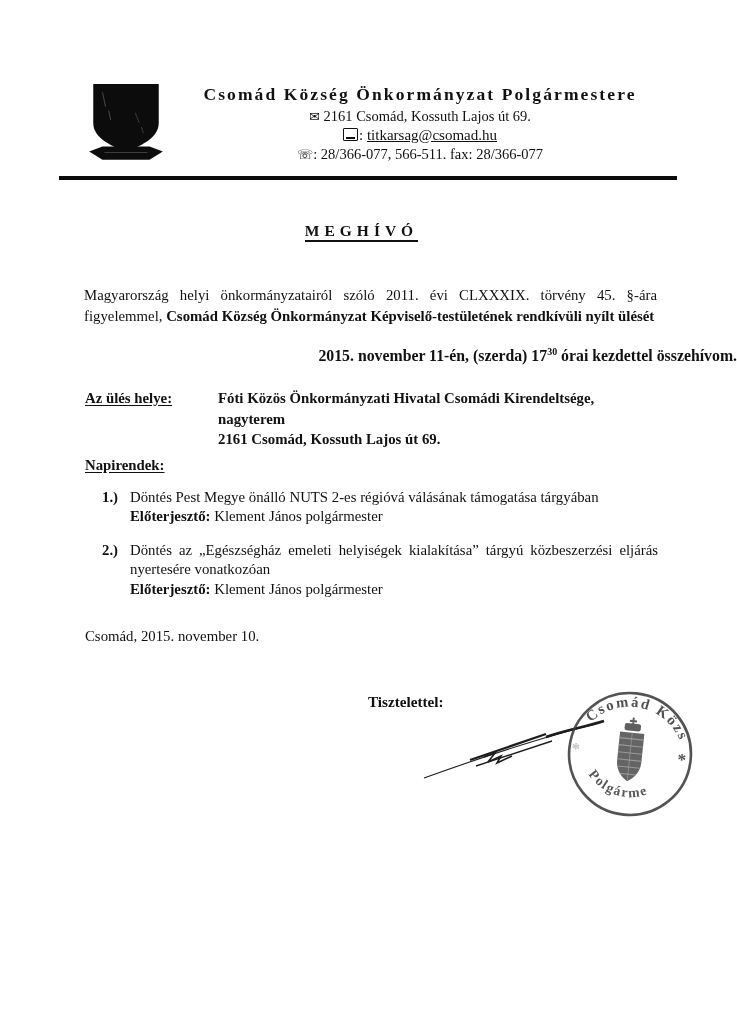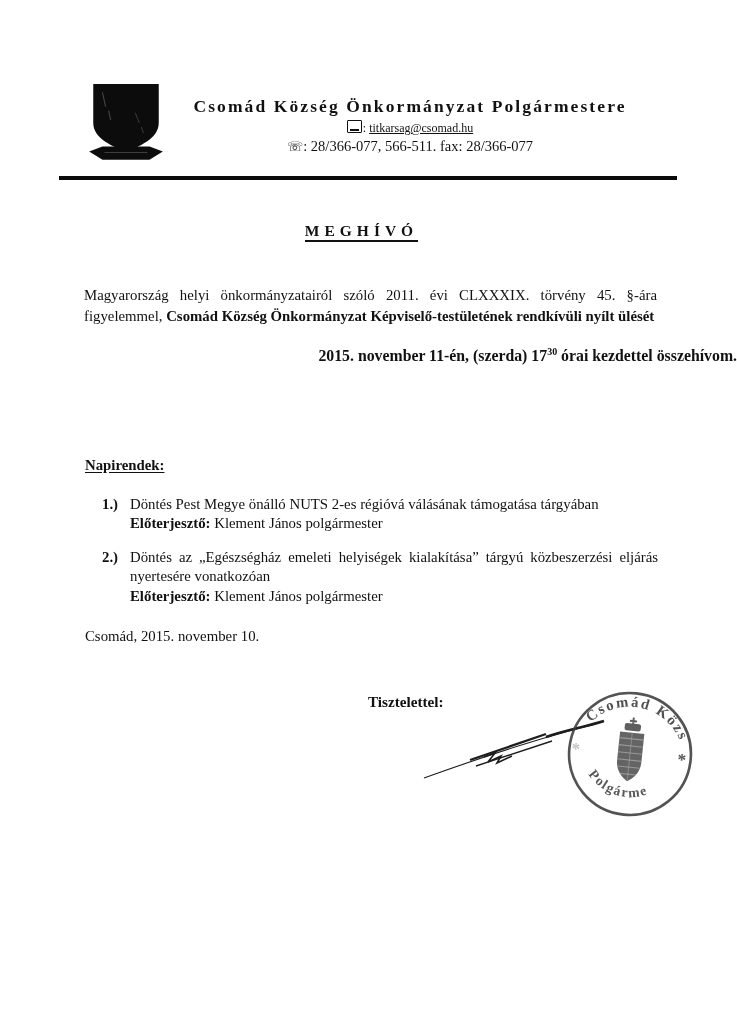--- a/index.html
+++ b/index.html
@@ -4,24 +4,24 @@
 <style>
   html,body{margin:0;padding:0;background:#ffffff;}
   .page{
     position:relative;width:737px;height:1034px;background:#fff;
     font-family:"Liberation Serif","DejaVu Serif",serif;color:#111;
     overflow:hidden;
   }
   
   .letterhead{position:absolute;top:82px;left:0;width:737px;height:95px;}
   .coa{position:absolute;left:88px;top:0;width:76px;height:88px;}
-  .head-text{position:absolute;left:150px;top:2px;width:520px;text-align:center;margin-top:12px;}
+  .head-text{position:absolute;left:160px;top:2px;width:520px;text-align:center;}
   .org-title{font-size:17.5px;font-weight:bold;letter-spacing:2.1px;white-space:nowrap;}
   .addr-line{font-size:14.5px;margin-top:3px;}
-  .email-line{font-size:12px;margin-top:2px;}
+  .email-line{font-size:15px;margin-top:2px;}
   .email-line a{color:#111;text-decoration:underline;cursor:pointer;}
   .phone-line{font-size:14.5px;margin-top:2px;}
   .glyph-ico{font-family:"DejaVu Sans",sans-serif;font-size:13px;}
   .monitor-ico{display:inline-block;width:13px;height:11px;border:1.4px solid #111;
     border-radius:1px;position:relative;top:1px;margin-right:1px;}
   .monitor-ico::after{content:"";position:absolute;left:2px;right:2px;bottom:1px;height:2px;background:#111;}
   .rule{position:absolute;top:176px;left:59px;width:618px;height:4px;background:#0b0b0b;}
   
   .doc-title{position:absolute;top:222px;left:0;width:723px;text-align:center;}
   .doc-title span{font-weight:bold;font-size:15.5px;letter-spacing:5px;
@@ -34,21 +34,21 @@
   .datetime{position:absolute;top:347px;left:0;width:737px;text-align:right;
     font-weight:bold;font-size:15.8px;}
   .datetime sup{font-size:10px;font-weight:bold;vertical-align:super;line-height:0;}
   
   .meeting{position:absolute;top:388px;left:85px;width:573px;display:flex;
     font-weight:bold;font-size:14.8px;line-height:20.5px;}
   .meeting-label{width:133px;flex:none;text-decoration:underline;text-underline-offset:2px;}
   .meeting-lines{flex:1;}
   
   .agenda{position:absolute;top:456px;left:85px;width:573px;font-size:14.8px;line-height:19.5px;}
-  .agenda-heading{font-weight:bold;text-decoration:underline;text-underline-offset:2px;margin-bottom:19px;font-family:Liberation Serif, serif;}
+  .agenda-heading{font-weight:bold;text-decoration:underline;text-underline-offset:2px;margin-bottom:12px;font-family:Liberation Serif, serif;}
   .agenda-item + .agenda-item{margin-top:14px;}
   .item-row{display:flex;}
   .item-num{font-weight:bold;margin-left:17px;width:28px;flex:none;}
   .item-title{font-weight:normal;flex:1;text-align:justify;}
   .item-presenter{padding-left:45px;}
   .item-presenter b{font-weight:bold;}
   
   .dateline{position:absolute;top:628px;left:85px;font-size:14.8px;text-align:center;}
   .salutation{position:absolute;top:693px;left:368px;font-weight:bold;font-size:15.2px;text-align:right;}
   .signature-svg{position:absolute;left:418px;top:700px;}
@@ -67,20 +67,24 @@
       <svg width="76" height="88" viewBox="0 0 74 86">
         <path d="M5 2 H69 V40 C69 56 48 63 37 69 C26 63 5 56 5 40 Z" fill="#0c0c0c"></path>
         <path d="M14 10 l3 14 M20 28 l2 9" stroke="#ffffff" stroke-width="1" opacity="0.25" fill="none"></path>
         <path d="M46 30 l4 10 M52 44 l2 6" stroke="#ffffff" stroke-width="1" opacity="0.18" fill="none"></path>
         <polygon points="1,68 14,63 60,63 73,68 60,76 14,76" fill="#0c0c0c"></polygon>
         <path d="M16 69 h42" stroke="#ffffff" stroke-width="1" opacity="0.2"></path>
       </svg>
     </div>
     <div class="head-text">
       <div class="org-title">Csomád Község Önkormányzat Polgármestere</div>
+      <div class="addr-line">
+        <span class="glyph-ico">✉</span>
+        <span>2161 Csomád, Kossuth Lajos út 69.</span>
+      </div>
       <div class="email-line">
         <span class="monitor-ico"></span><span>:</span>
         <a>titkarsag@csomad.hu</a>
       </div>
       <div class="phone-line">
         <span class="glyph-ico">☏</span><span>:</span>
         <span>28/366-077, 566-511. fax: 28/366-077</span>
       </div>
     </div>
   </header>
@@ -88,20 +92,28 @@
   <div class="rule"></div>
 
   <div class="doc-title">
     <span>MEGHÍVÓ</span>
   </div>
 
   <p class="intro"><span>Magyarország helyi önkormányzatairól szóló 2011. évi CLXXXIX. törvény 45. §-ára figyelemmel, </span><b>Csomád Község Önkormányzat Képviselő-testületének rendkívüli nyílt ülését</b></p>
 
   <div class="datetime"><span>2015. november 11-én, (szerda) 17</span><sup>30</sup><span> órai kezdettel összehívom.</span></div>
 
+  <div class="meeting">
+    <div class="meeting-label">Az ülés helye:</div>
+    <div class="meeting-lines">
+      <div>Fóti Közös Önkormányzati Hivatal Csomádi Kirendeltsége,</div>
+      <div>nagyterem</div>
+      <div>2161 Csomád, Kossuth Lajos út 69.</div>
+    </div>
+  </div>
 
   <div class="agenda">
     <div class="agenda-heading">Napirendek:</div>
 
     <div class="agenda-item">
       <div class="item-row">
         <span class="item-num">1.)</span>
         <span class="item-title">Döntés Pest Megye önálló NUTS 2-es régióvá válásának támogatása tárgyában</span>
       </div>
       <div class="item-presenter"><b>Előterjesztő:</b><span> Klement János polgármester</span></div>

